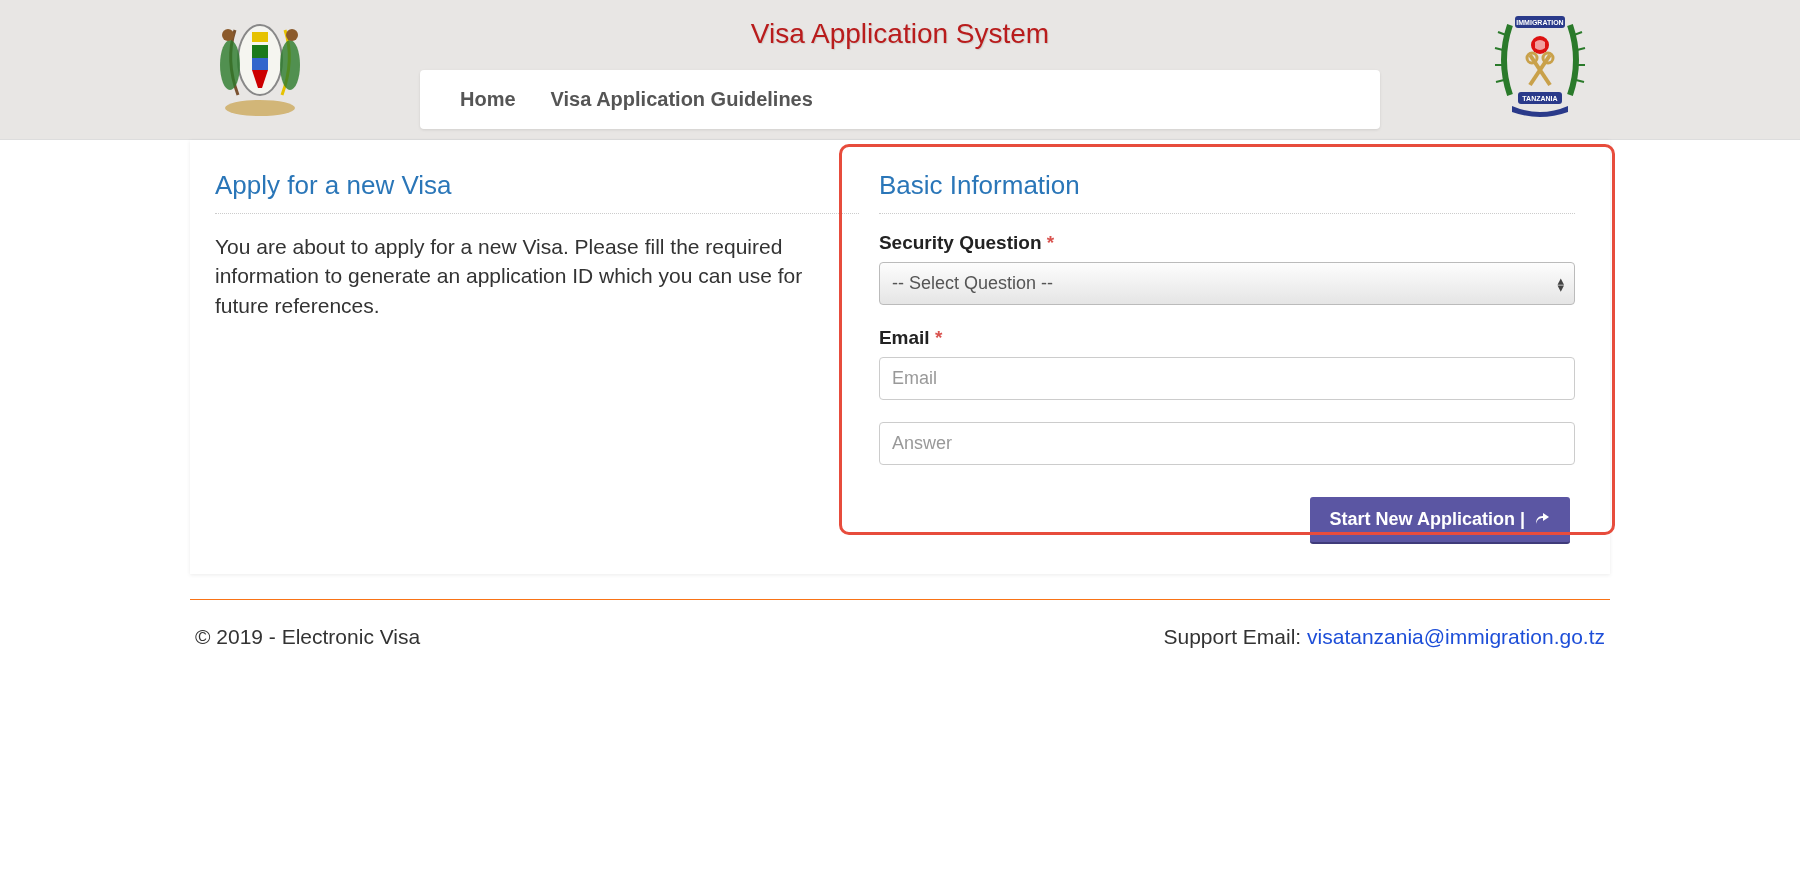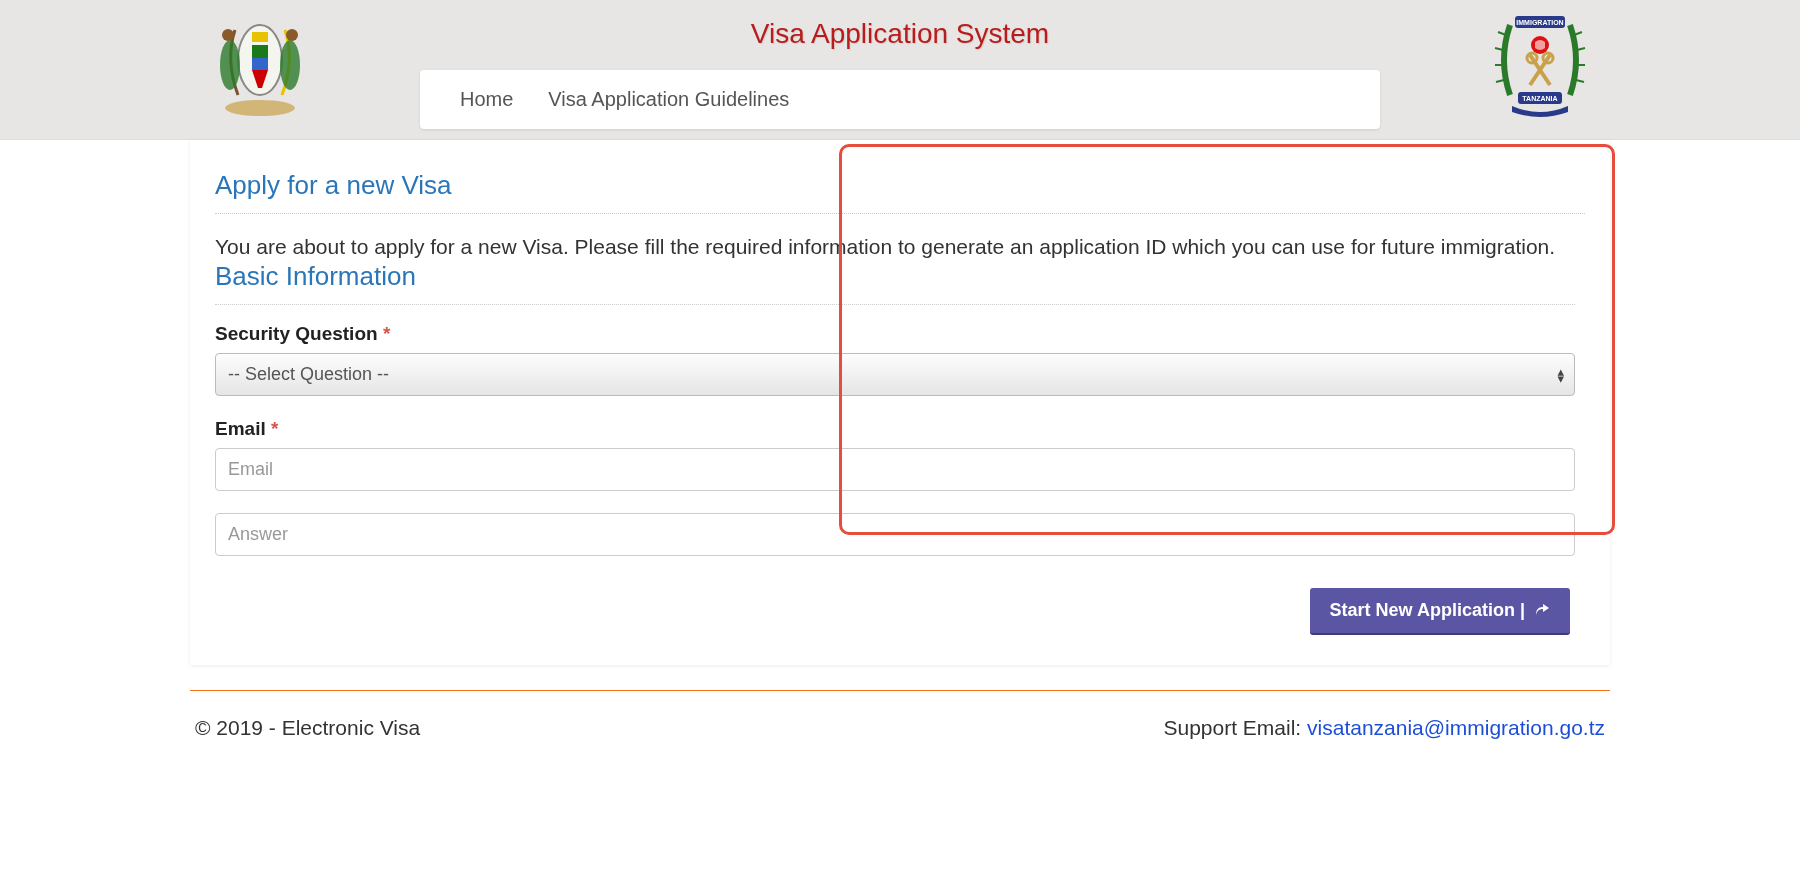--- a/index.html
+++ b/index.html
@@ -48,37 +48,38 @@
       height: 110px;
     }
     .nav-bar {
       background: #fff;
       border-radius: 4px;
       box-shadow: 0 1px 3px rgba(0,0,0,0.1);
       margin: 20px 210px 0 210px;
       padding: 18px 40px;
       display: flex;
       gap: 35px;
+      font-weight: bold;
     }
     .nav-item {
       color: #555;
       font-size: 20px;
       cursor: pointer;
     }
     .main-card {
       max-width: 1420px;
       margin: 0 auto;
       background: #fff;
       box-shadow: 0 1px 4px rgba(0,0,0,0.08);
       padding: 30px 25px 20px 25px;
       position: relative;
     }
     .columns {
       display: flex;
-      flex-direction: column;
+      gap: 20px;
     }
     .col-left {
       flex: 0 0 47%;
     }
     .col-right {
       flex: 1;
       padding-right: 10px;
     }
     .section-title {
       color: #2a76b8;
@@ -237,21 +238,21 @@
       <div class="nav-item">Home</div>
       <div class="nav-item">Visa Application Guidelines</div>
     </div>
   </div>
 </div>
 
 <div class="main-card">
   <div class="columns">
     <div class="col-left">
       <div class="section-title">Apply for a new Visa</div>
-      <div class="intro-text">You are about to apply for a new Visa. Please fill the required information to generate an application ID which you can use for future immigration.</div>
+      <div class="intro-text">You are about to apply for a new Visa. Please fill the required information to generate an application ID which you can use for future references.</div>
     </div>
     <div class="col-right">
       <div class="section-title">Basic Information</div>
 
       <div class="form-group">
         <label class="form-label"><span>Security Question</span> <span class="req">*</span></label>
         <div class="form-select-wrap">
           <span>-- Select Question --</span>
           <span class="select-arrows">▴<br>▾</span>
         </div>

